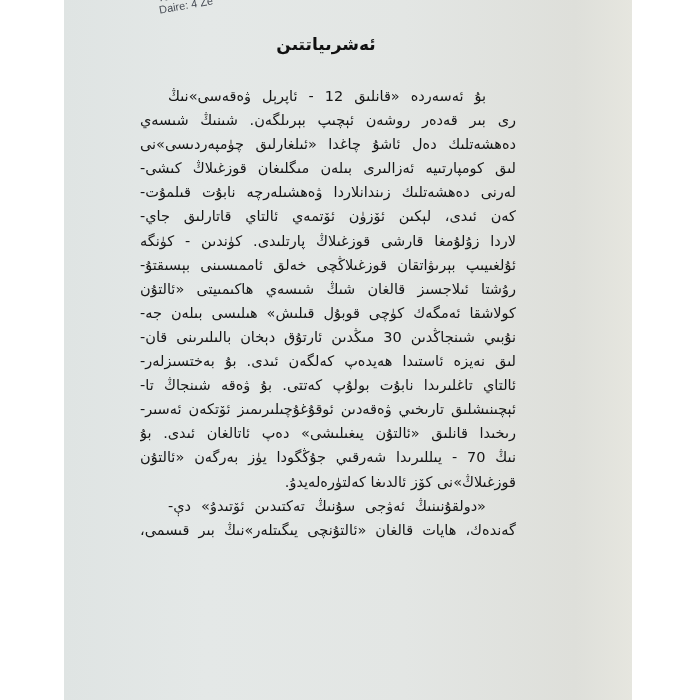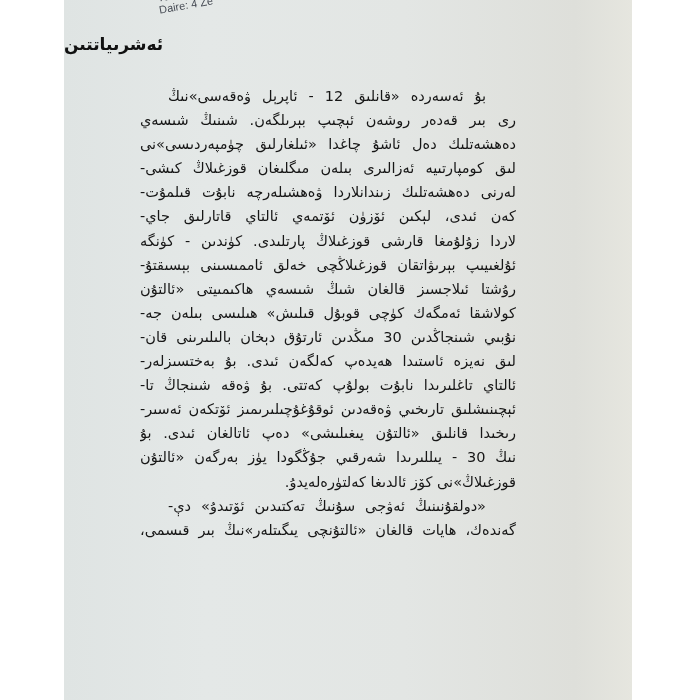--- a/index.html
+++ b/index.html
@@ -30,21 +30,21 @@
       font-size: 11px;
       line-height: 12px;
       opacity: 0.85;
     }
     .stamp div { white-space: nowrap; }
     .title {
       position: absolute;
       left: 0;
       top: 34px;
       width: 524px;
-      text-align: left;
+      text-align: center;
       font-family: "DejaVu Sans", sans-serif;
       font-weight: bold;
       font-size: 17px;
       color: #111;
       direction: rtl;
     }
     .body-text {
       position: absolute;
       left: 76px;
       top: 84px;
@@ -86,19 +86,19 @@
     <div class="line">كەن ئىدى، لېكىن ئۆزۈن ئۆتمەي ئالتاي قاتارلىق جاي-</div>
     <div class="line">لاردا زۇلۇمغا قارشى قوزغىلاڭ پارتلىدى. كۈندىن - كۈنگە</div>
     <div class="line">ئۇلغىيىپ بېرىۋاتقان قوزغىلاڭچى خەلق ئاممىسىنى بېسىقتۇ-</div>
     <div class="line">رۇشتا ئىلاجسىز قالغان شىڭ شىسەي ھاكىمىيتى «ئالتۇن</div>
     <div class="line">كولاشقا ئەمگەك كۈچى قوبۇل قىلىش» ھىلىسى بىلەن جە-</div>
     <div class="line">نۇبىي شىنجاڭدىن 30 مىڭدىن ئارتۇق دېخان بالىلىرىنى قان-</div>
     <div class="line">لىق نەيزە ئاستىدا ھەيدەپ كەلگەن ئىدى. بۇ بەختسىزلەر-</div>
     <div class="line">ئالتاي تاغلىرىدا نابۇت بولۇپ كەتتى. بۇ ۋەقە شىنجاڭ تا-</div>
     <div class="line">ئېچىنىشلىق تارىخىي ۋەقەدىن ئوقۇغۇچىلىرىمىز ئۆتكەن ئەسىر-</div>
     <div class="line">رىخىدا قانلىق «ئالتۇن يىغىلىشى» دەپ ئاتالغان ئىدى. بۇ</div>
-    <div class="line">نىڭ 30 - يىللىرىدا شەرقىي جۇڭگودا يۈز بەرگەن «ئالتۇن</div>
+    <div class="line">نىڭ 70 - يىللىرىدا شەرقىي جۇڭگودا يۈز بەرگەن «ئالتۇن</div>
     <div class="line last">قوزغىلاڭ»نى كۆز ئالدىغا كەلتۈرەلەيدۇ.</div>
     <div class="line indent">«دولقۇنىنىڭ ئەۋجى سۇنىڭ تەكتىدىن ئۆتىدۇ» دې-</div>
     <div class="line">گەندەك، ھايات قالغان «ئالتۇنچى يىگىتلەر»نىڭ بىر قىسمى،</div>
   </div>
 
 </div>
 
 </body></html>

